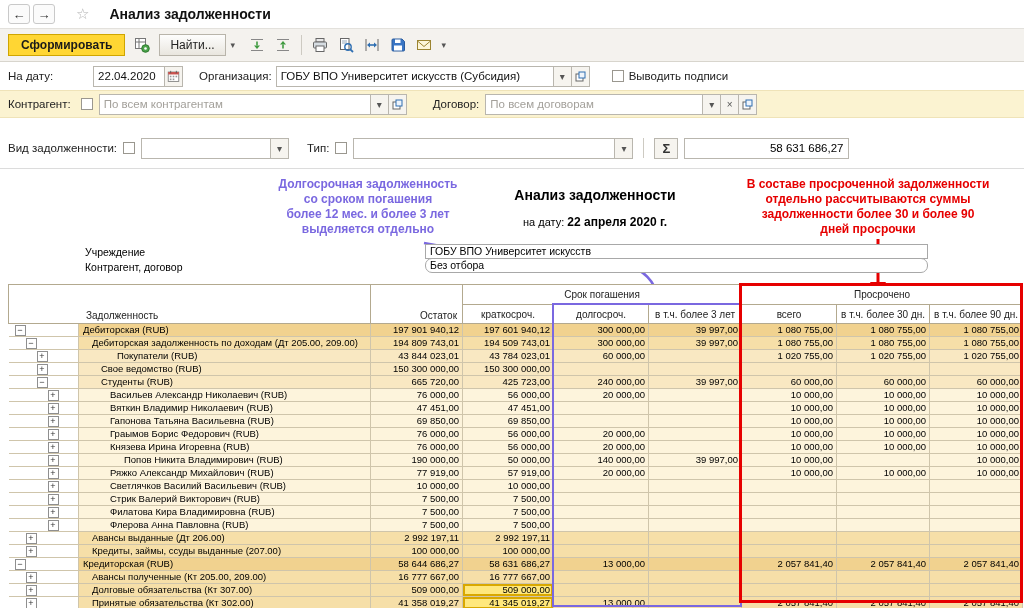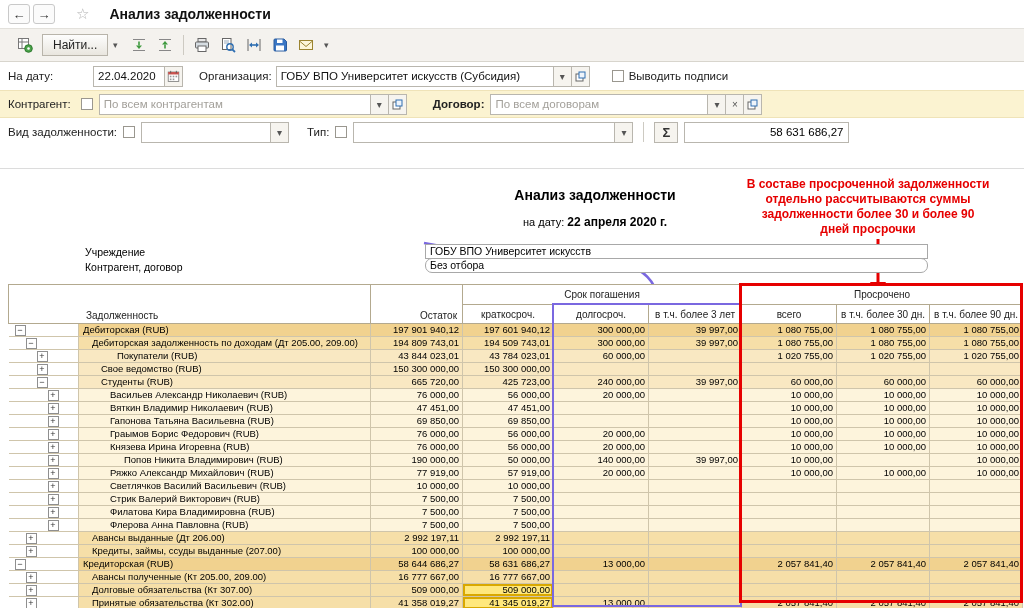--- a/index.html
+++ b/index.html
@@ -19,21 +19,21 @@
   .iconbtn { width:26px; height:24px; border:none; background:transparent; display:flex; align-items:center; justify-content:center; cursor:pointer; }
   .iconbtn.narrow { width:14px; }
   .dd { font-size:9px; color:#555; }
   .vsep { width:1px; height:20px; background:#cdcac2; margin:0 5px; }
   .ml4 { margin-left:4px; }
 
   
   .frow { position:absolute; left:0; width:100%; height:28px; display:flex; align-items:center; padding:0 8px; background:#fff; }
   .frow.f1 { top:62px; }
   .frow.f2 { top:90px; background:var(--filter_bar_yellow,#fbf3d1); border-top:1px solid #efe3b8; border-bottom:1px solid #efe3b8; }
-  .frow.f3 { top:118px; }
+  .frow.f3 { top:134px; }
   .f-label { font-size:11.5px; color:#222; white-space:nowrap; }
   .field { height:21px; border:1px solid #b9b6ae; background:#fff; font-size:11.5px; color:#111; display:flex; align-items:center; padding:0 4px; overflow:hidden; white-space:nowrap; }
   .field .ph { color:#a3a09a; }
   .mini { width:18px; height:21px; border:1px solid #b9b6ae; border-left:none; background:#f6f4ef; display:flex; align-items:center; justify-content:center; font-size:10px; color:#555; cursor:pointer; }
   .cb { width:12px; height:12px; border:1px solid #9a978f; background:#fff; display:inline-block; flex:none; cursor:pointer; }
   .sum-field { height:21px; width:165px; border:1px solid #b9b6ae; background:#fff; font-size:11.5px; display:flex; align-items:center; justify-content:flex-end; padding:0 5px; }
   .sigma { width:24px; height:21px; border:1px solid #b9b6ae; background:#f6f4ef; font-size:13px; font-weight:bold; color:#333; display:flex; align-items:center; justify-content:center; cursor:pointer; }
 
   
   .quick { position:absolute; top:146px; left:0; width:100%; height:22px; display:flex; align-items:center; padding-left:10px; background:#fff; cursor:pointer; }
@@ -87,20 +87,21 @@
 <div class="page">
 
   <div class="topbar">
     <button class="navbtn"><span>←</span></button>
     <button class="navbtn"><span>→</span></button>
     <span class="star">☆</span>
     <span class="wtitle">Анализ задолженности</span>
   </div>
 
   <div class="toolbar">
+    <button class="btn-primary">Сформировать</button>
     <button class="iconbtn ml4">
       <svg viewBox="0 0 16 16" width="16" height="16">
           <rect x="1.5" y="1.5" width="10" height="10" fill="#fff" stroke="#777"></rect>
           <line x1="1.5" y1="5" x2="11.5" y2="5" stroke="#777"></line>
           <line x1="5" y1="1.5" x2="5" y2="11.5" stroke="#777"></line>
           <circle cx="11.5" cy="11.5" r="3.8" fill="#4aa24a" stroke="#2f7a2f"></circle>
           <circle cx="11.5" cy="11.5" r="1.3" fill="#fff"></circle>
         </svg>
     </button>
     <button class="btn ml4">Найти...</button>
@@ -212,21 +213,21 @@
       </div>
     <button class="mini">
         <span>▾</span>
       </button>
     <button class="mini">
       <svg viewBox="0 0 11 11" width="11" height="11">
           <rect x="1" y="3" width="7" height="7" fill="#fff" stroke="#666"></rect>
           <rect x="4" y="1" width="6" height="6" fill="#eef4fb" stroke="#2f6fb2"></rect>
         </svg>
     </button>
-    <span class="f-label" style="margin-left:26px;font-weight:bold;">Договор:</span>
+    <span class="f-label" style="margin-left:26px;">Договор:</span>
     <div class="field" style="width:218px;margin-left:6px;">
         <span class="ph">По всем договорам</span>
       </div>
     <button class="mini">
         <span>▾</span>
       </button>
     <button class="mini">
         <span>×</span>
       </button>
     <button class="mini">
@@ -254,20 +255,24 @@
     <button class="sigma">
         <span>Σ</span>
       </button>
     <div class="sum-field" style="margin-left:6px;">
         <span>58 631 686,27</span>
       </div>
   </div>
 
 
   <div class="report">
+    <div class="ann blue">Долгосрочная задолженность
+со сроком погашения
+более 12 мес. и более 3 лет
+выделяется отдельно</div>
     <div class="rtitle">Анализ задолженности</div>
     <div class="rdate">
       <span>на дату:</span>
       <span class="b">22 апреля 2020 г.</span>
     </div>
     <div class="ann red">В составе просроченной задолженности
 отдельно рассчитываются суммы
 задолженности более 30 и более 90
 дней просрочки</div>
 

